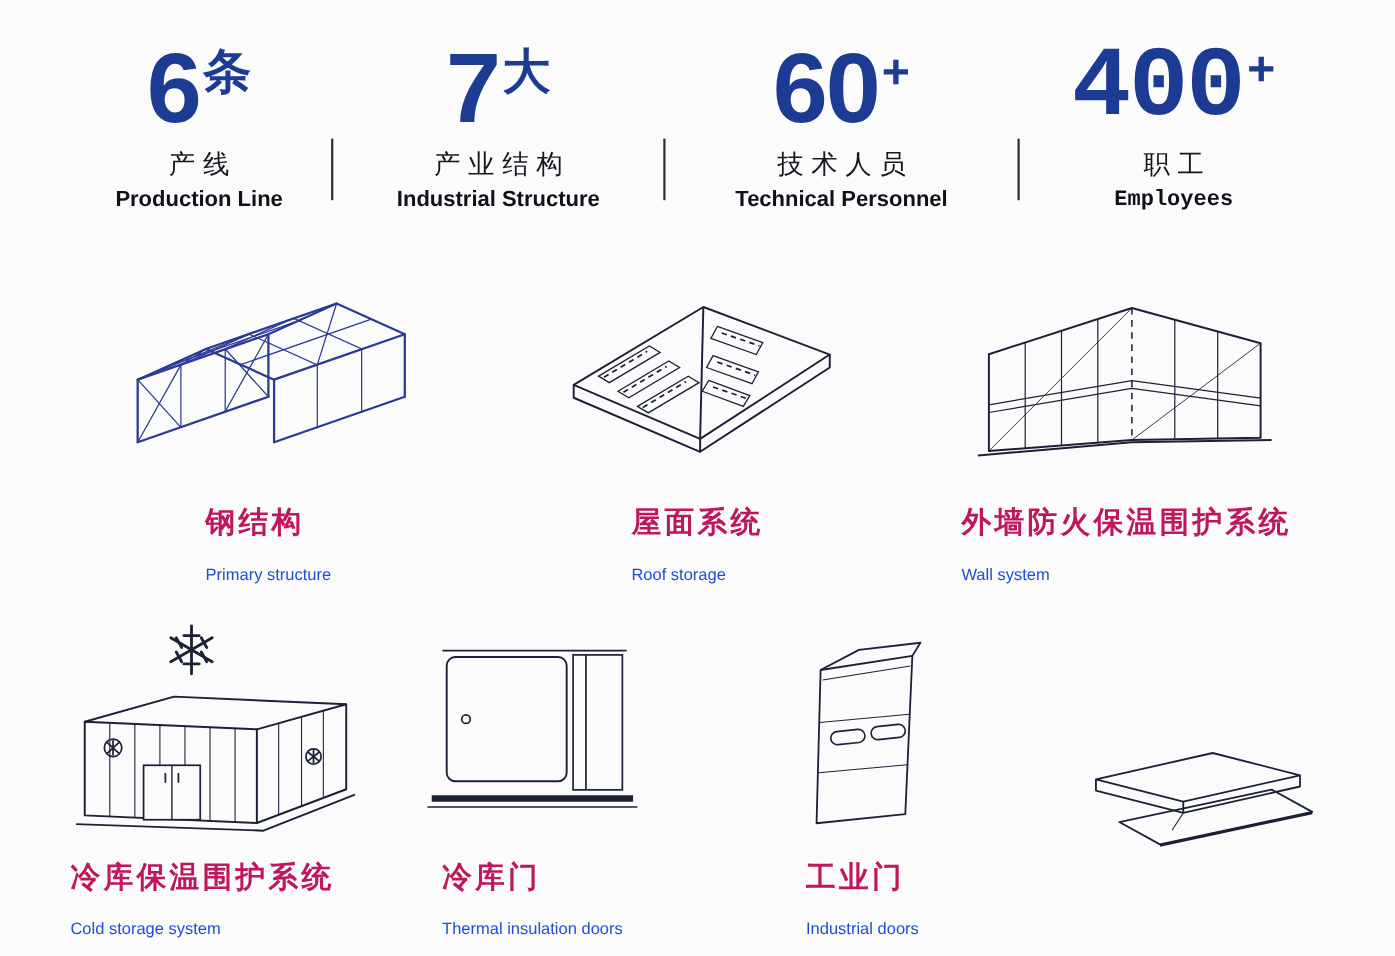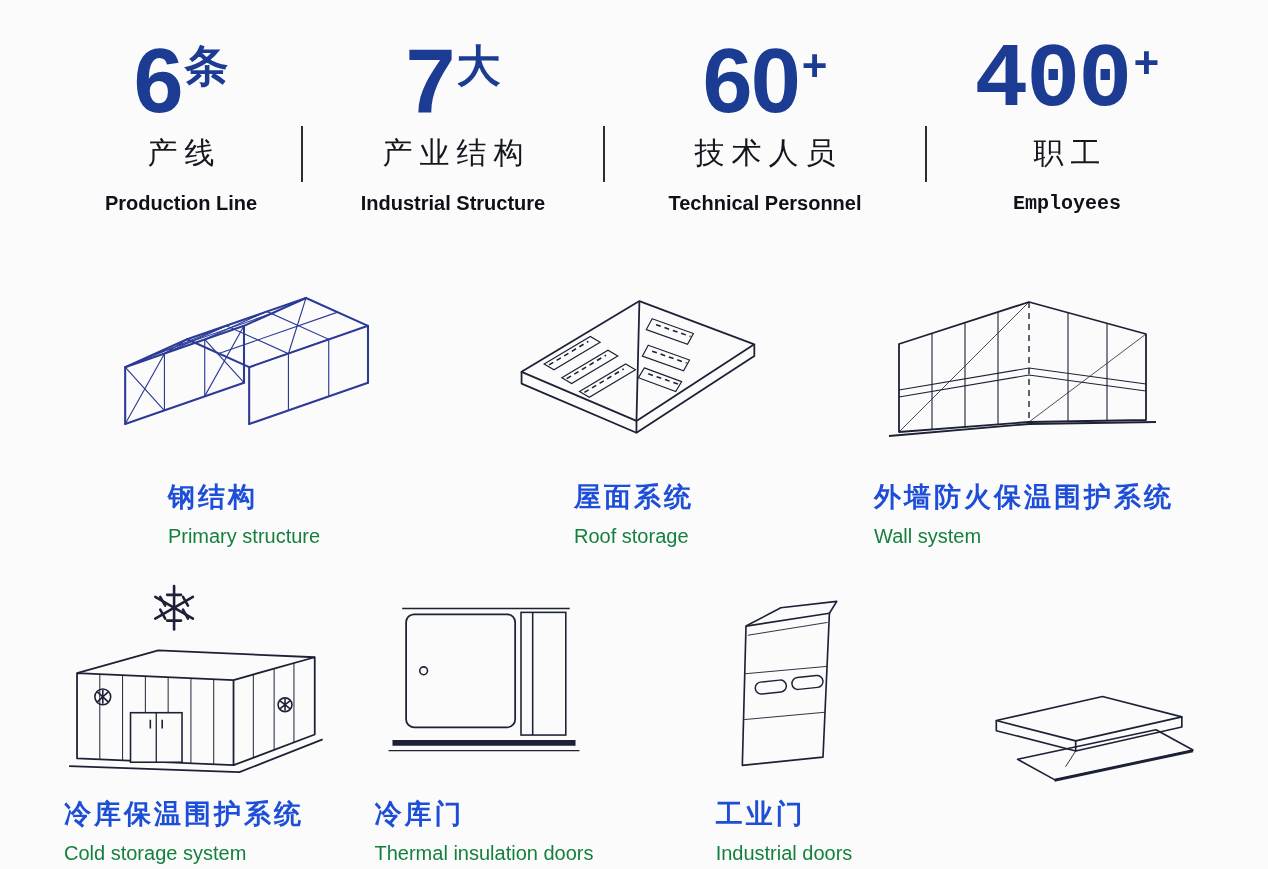--- a/index.html
+++ b/index.html
@@ -14,36 +14,36 @@
   
   .stats { display:flex; justify-content:center; align-items:flex-start; }
   .stat { display:flex; flex-direction:column; align-items:center; }
   .stat.s1 { min-width:240px; }
   .stat.s2 { min-width:300px; }
   .stat.s3 { min-width:320px; }
   .stat.s4 { min-width:280px;font-family:Liberation Mono, monospace; }
   .stat-number { display:flex; align-items:flex-start; color:#1c3c94; font-weight:bold; line-height:.92; }
   .stat-number .num { font-size:90px; letter-spacing:-2px; }
   .stat-number .unit { font-size:44px; margin-top:6px; margin-left:3px; font-weight:bold; }
-  .stat-zh { font-size:30px; letter-spacing:7px; margin-top:10px; color:#15171f; text-indent:7px; }
-  .stat-en { font-size:20px; font-weight:bold; margin-top:18px; color:#101018;text-align:center; }
+  .stat-zh { font-size:24px; letter-spacing:7px; margin-top:10px; color:#15171f; text-indent:7px; }
+  .stat-en { font-size:20px; font-weight:bold; margin-top:5px; color:#101018;text-align:center; }
   .vdiv { width:2px; height:56px; background:#2c2c34; margin-top:86px; }
 
   
   .row { display:flex; justify-content:center; align-items:flex-end; }
   .row1 { margin-top:48px; }
   .row2 { margin-top:34px; }
   .card { display:flex; flex-direction:column; align-items:center; justify-content:flex-end; }
   .row1 .card { width:390px; }
   .row2 .card { width:300px; }
   .icon-wrap { display:flex; align-items:center; justify-content:center; }
   .row1 .icon-wrap { height:198px; margin-bottom:18px; }
   .row2 .icon-wrap { height:200px; margin-bottom:14px; }
-  .card .zh { font-size:27px; font-weight:bold; letter-spacing:3px; color:#1d4ed8; }
-  .card .en { font-size:20px; margin-top:10px; color:#15803d; }
+  .card .zh { font-size:27px; font-weight:bold; letter-spacing:3px; color:#be185d; }
+  .card .en { font-size:15px; margin-top:21px; color:#1d4ed8; }
 
   .icon-ink { color:#1c2136; }
   .icon-steel { color:#2b3a95; }
   svg { display:block; }
 </style>
 </head>
 <body>
 
 <div class="page">
 

